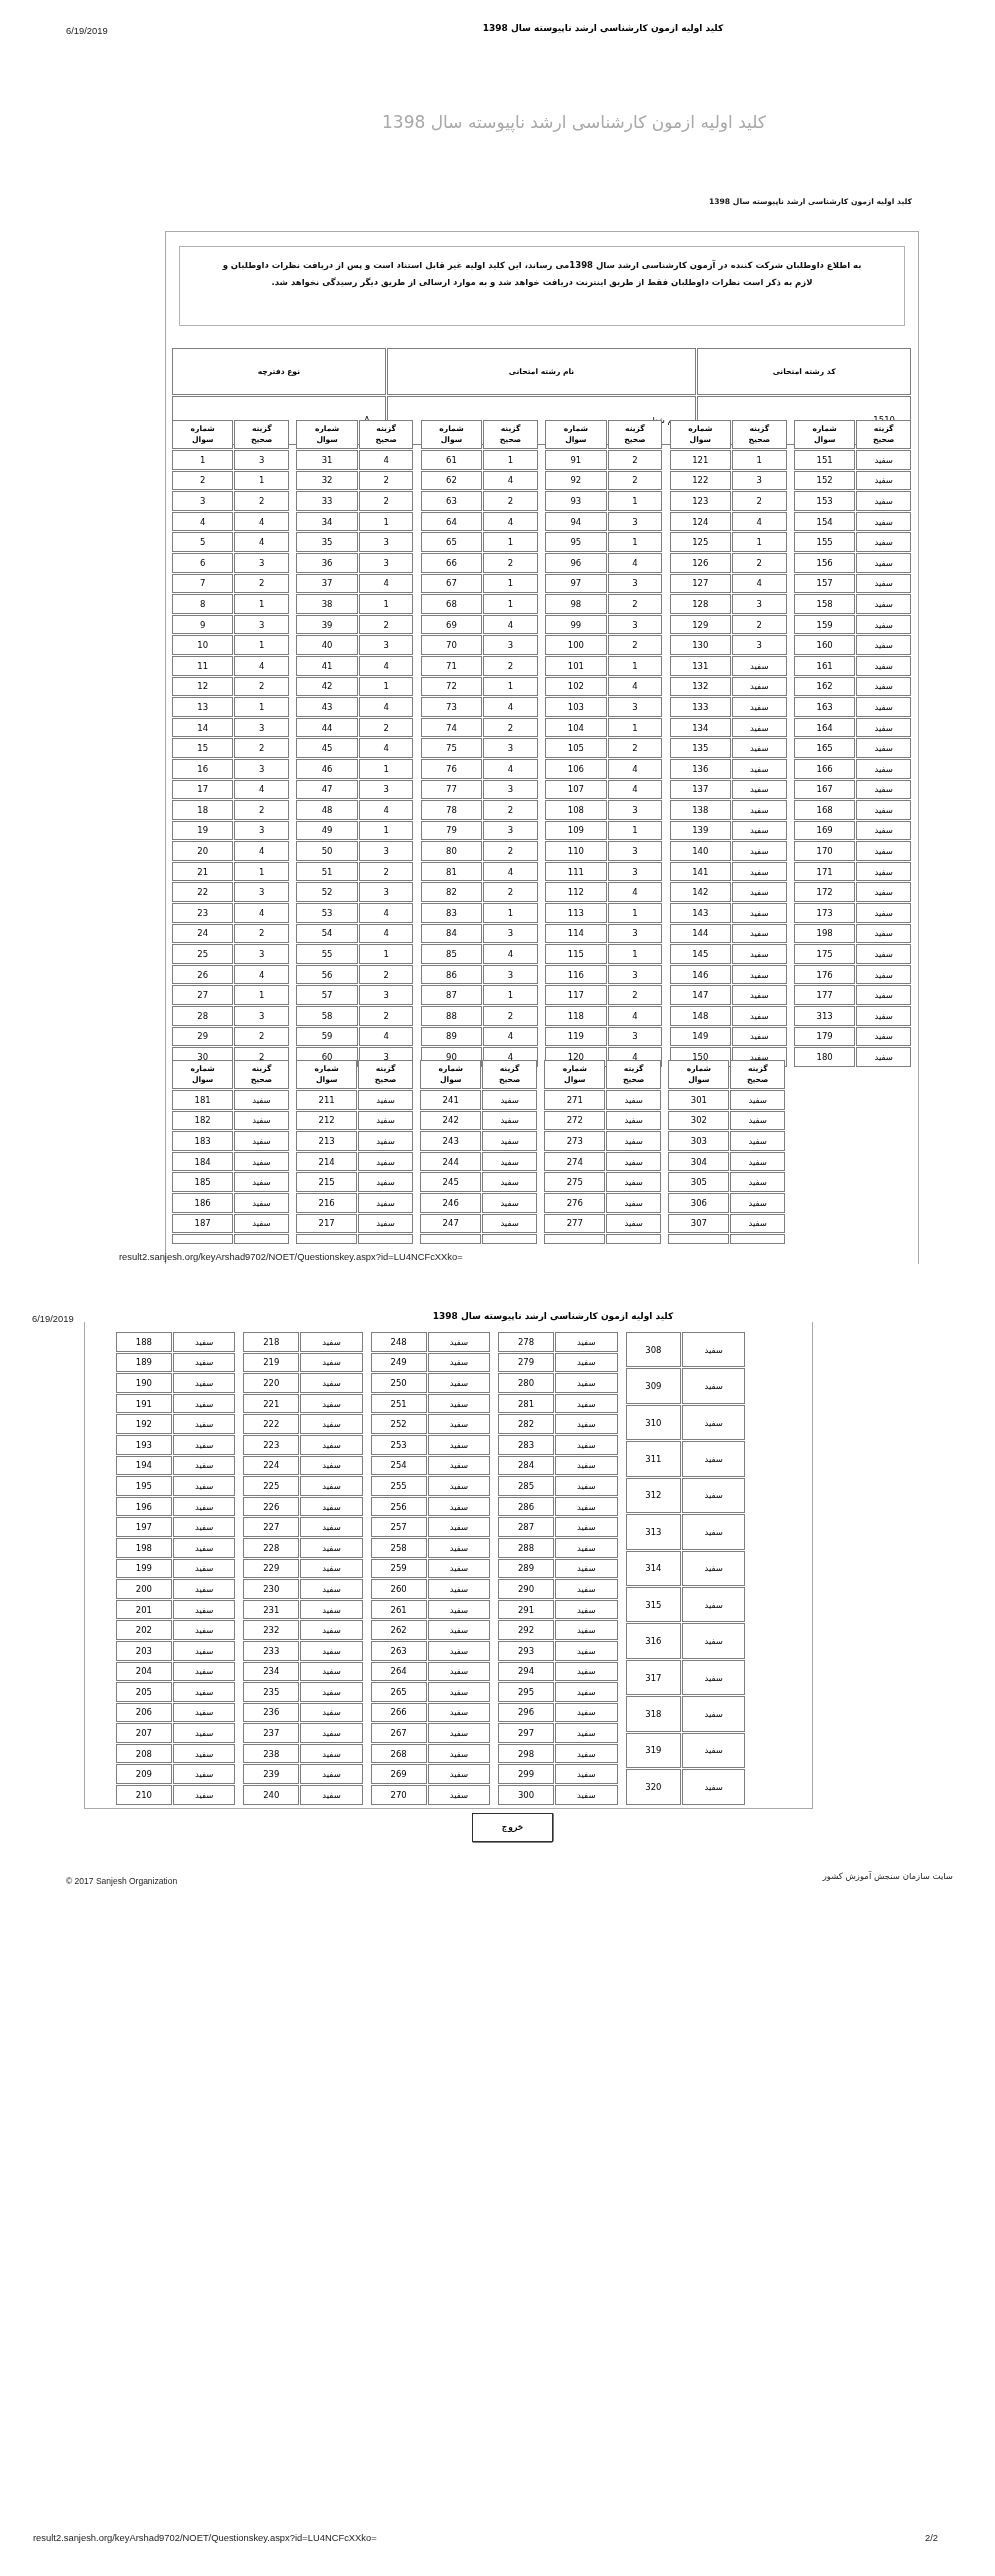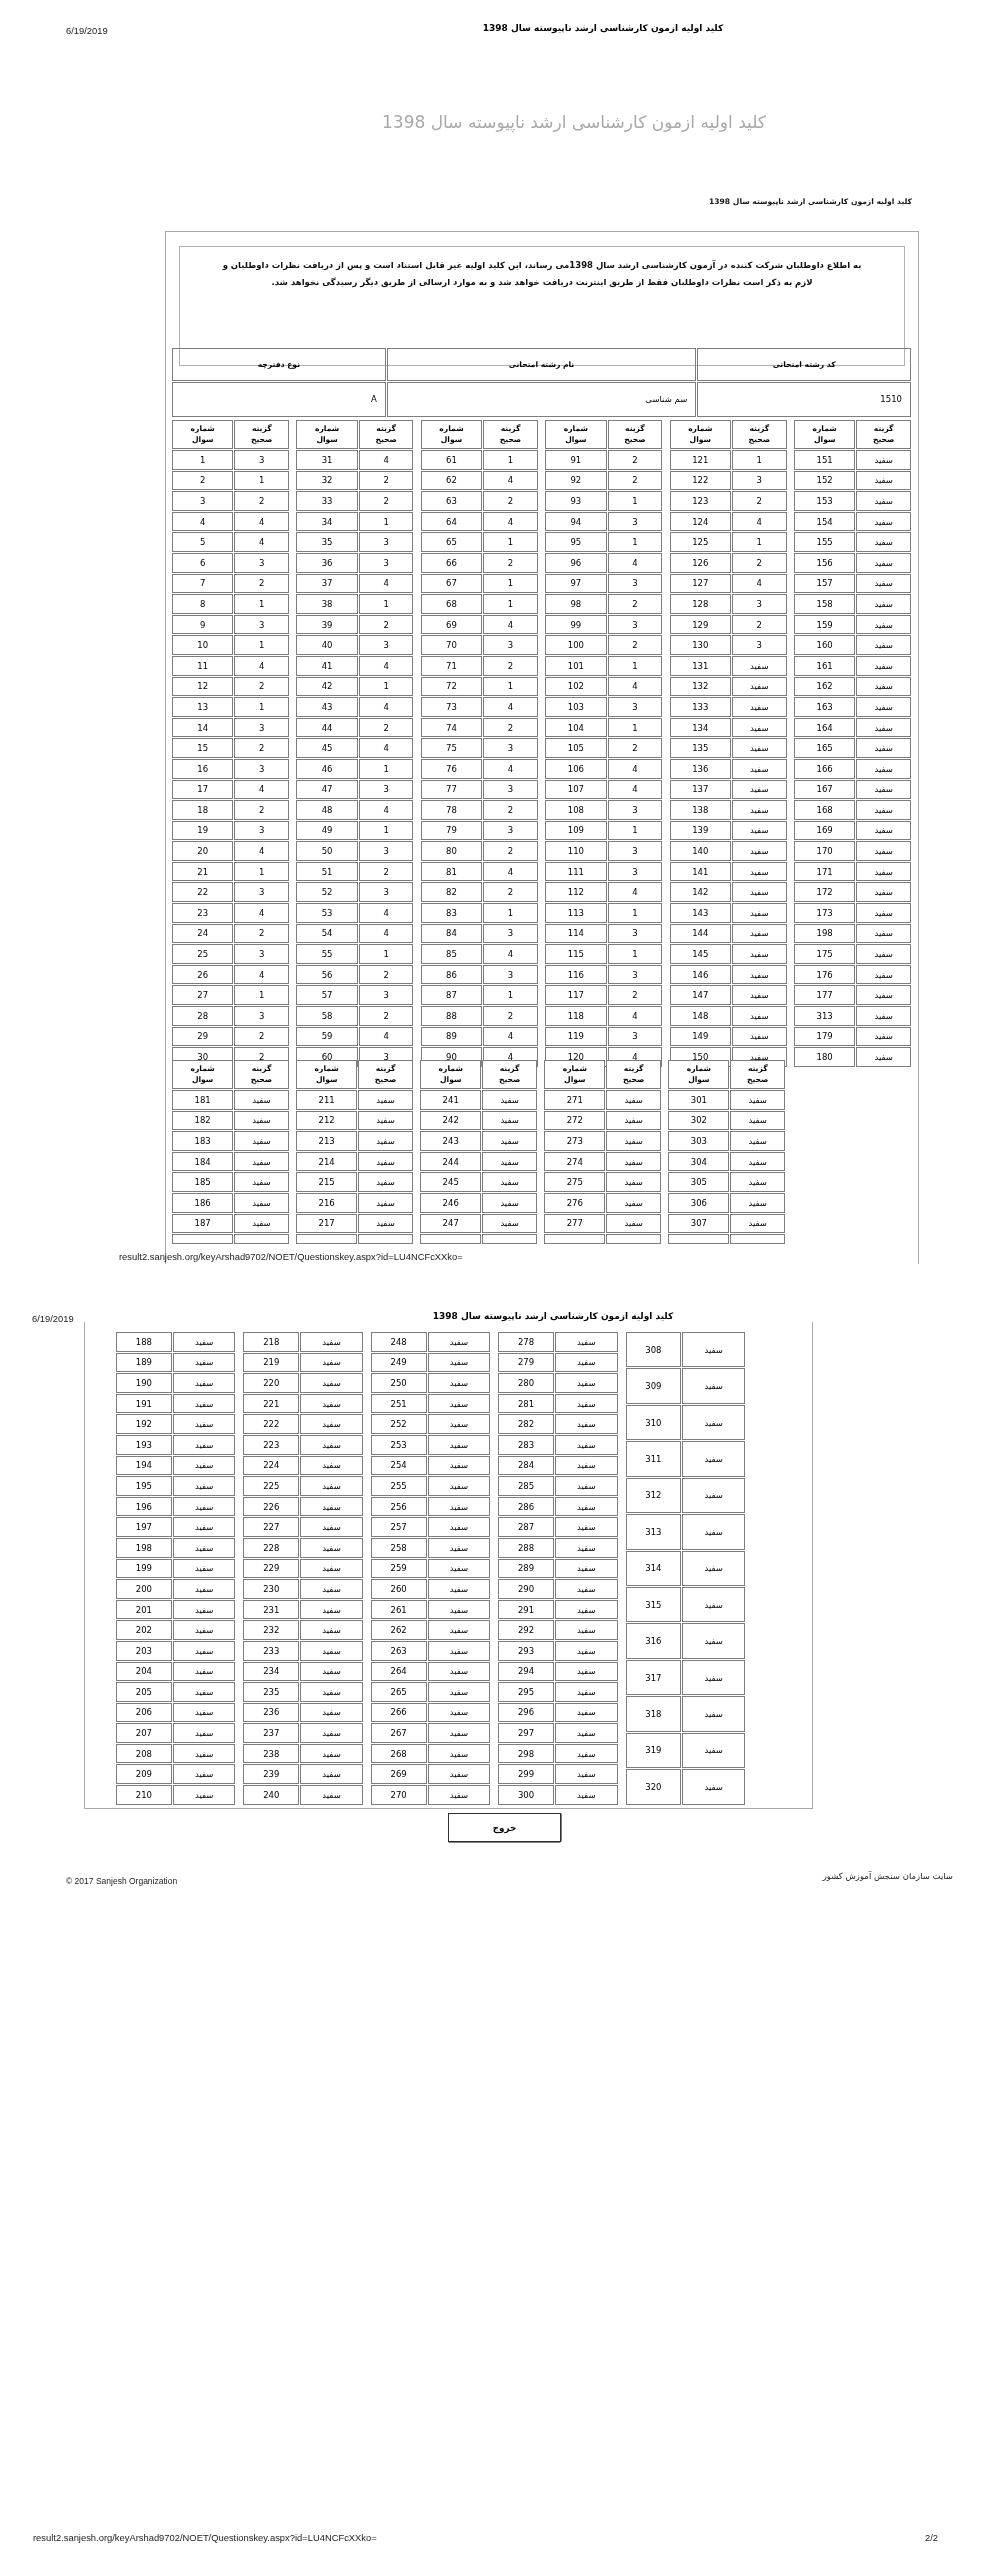--- a/index.html
+++ b/index.html
@@ -27,21 +27,21 @@
 
   
   .notice-box{
     border:0.6px solid #b3b3b3;box-sizing:border-box;
     padding:10px 7px 0 7px;text-align:center;
     font-size:8.5px;font-weight:600;line-height:2.05;color:#101010;
   }
 
   
   table.info{direction:rtl;border-collapse:separate;border-spacing:1.2px;table-layout:fixed;width:100%;}
-  table.info th,table.info td{border:0.6px solid #7d7d7d;vertical-align:middle;padding:8px;}
+  table.info th,table.info td{border:0.6px solid #7d7d7d;vertical-align:middle;padding:15px;}
   table.info th{font-size:7.6px;font-weight:bold;height:14.6px;}
   table.info td{font-size:8.5px;height:17px;}
 
   
   .groups{display:flex;}
   .groups > table{flex:1 1 0;}
   table.ak{border-collapse:separate;border-spacing:1.2px;table-layout:fixed;}
   table.ak th,table.ak td{border:0.6px solid #7d7d7d;text-align:center;vertical-align:middle;padding:0;background:#fff;}
   table.ak th{font-size:7.6px;font-weight:bold;height:27px;line-height:1.4;}
   table.ak td{font-size:8.5px;height:17.6px;}
@@ -62,21 +62,21 @@
 <div class="abs print-meta latin" style="left:66px;top:24.6px;">6/19/2019</div>
 
 <div class="abs print-title rtl" style="left:398px;top:23.4px;width:410px;">کلید اولیه ازمون کارشناسی ارشد ناپیوسته سال 1398</div>
 
 <div class="abs watermark rtl" style="left:363px;top:112px;width:422px;">کلید اولیه ازمون کارشناسی ارشد ناپیوسته سال 1398</div>
 
 <div class="abs section-heading rtl" style="right:83px;top:197px;">کلید اولیه ازمون کارشناسی ارشد ناپیوسته سال 1398</div>
 
 <div class="abs outer-box" id="box-p1" style="left:165px;top:231px;width:752px;height:1032px;"></div>
 
-<div class="abs notice-box rtl" style="left:179px;top:246px;width:726px;height:120px;">
+<div class="abs notice-box rtl" style="left:179px;top:246px;width:726px;height:80px;">
   <div>به اطلاع داوطلبان شرکت کننده در آزمون کارشناسی ارشد سال 1398می رساند، این کلید اولیه غیر قابل استناد است و پس از دریافت نظرات داوطلبان و</div>
   <div>لازم به ذکر است نظرات داوطلبان فقط از طریق اینترنت دریافت خواهد شد و به موارد ارسالی از طریق دیگر رسیدگی نخواهد شد.</div>
 </div>
 
 <div class="abs" style="left:171px;top:347px;width:741px;">
   <table class="info">
     <colgroup>
         <col style="width:29%">
         <col style="width:42%">
         <col style="width:29%">
@@ -1514,21 +1514,21 @@
           <td>سفید</td>
         </tr>
         <tr>
           <td>320</td>
           <td>سفید</td>
         </tr>
       </tbody>
     </table>
   </div>
 
-<div class="abs exit-btn rtl" style="left:448px;top:1813px;width:113px;height:29px;">خروج</div>
+<div class="abs exit-btn rtl" style="left:472px;top:1813px;width:81px;height:29px;font-family:Liberation Mono, monospace;">خروج</div>
 
 <div class="abs footer-small latin" style="left:66px;top:1876px;">© 2017 Sanjesh Organization</div>
 
 <div class="abs footer-small rtl" style="right:42px;top:1871px;">سایت سازمان سنجش آموزش کشور</div>
 
 <div class="abs print-meta latin" style="left:33px;top:2532px;">result2.sanjesh.org/keyArshad9702/NOET/Questionskey.aspx?id=LU4NCFcXXko=</div>
 
 <div class="abs print-meta latin" style="left:925px;top:2532px;">2/2</div>
 
 

